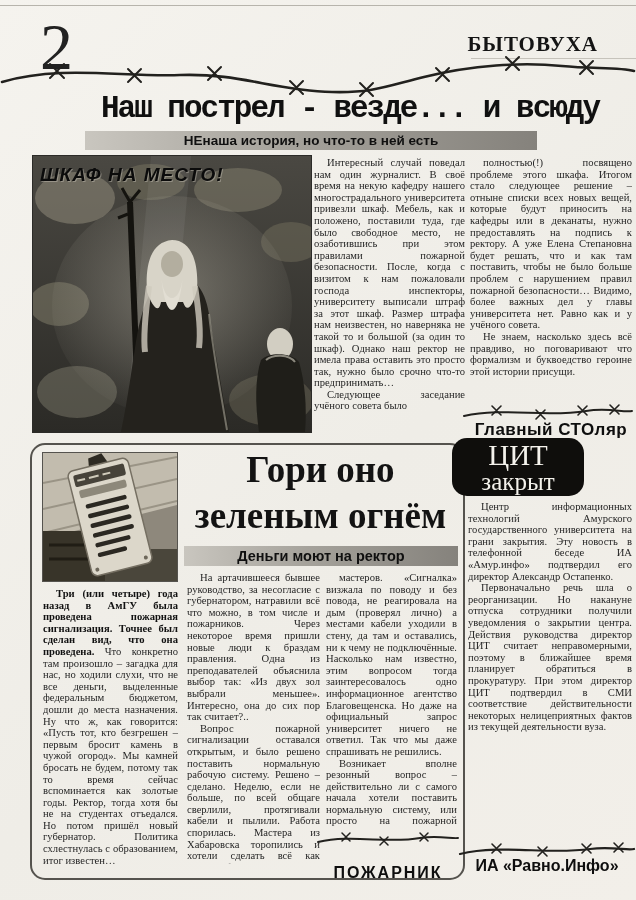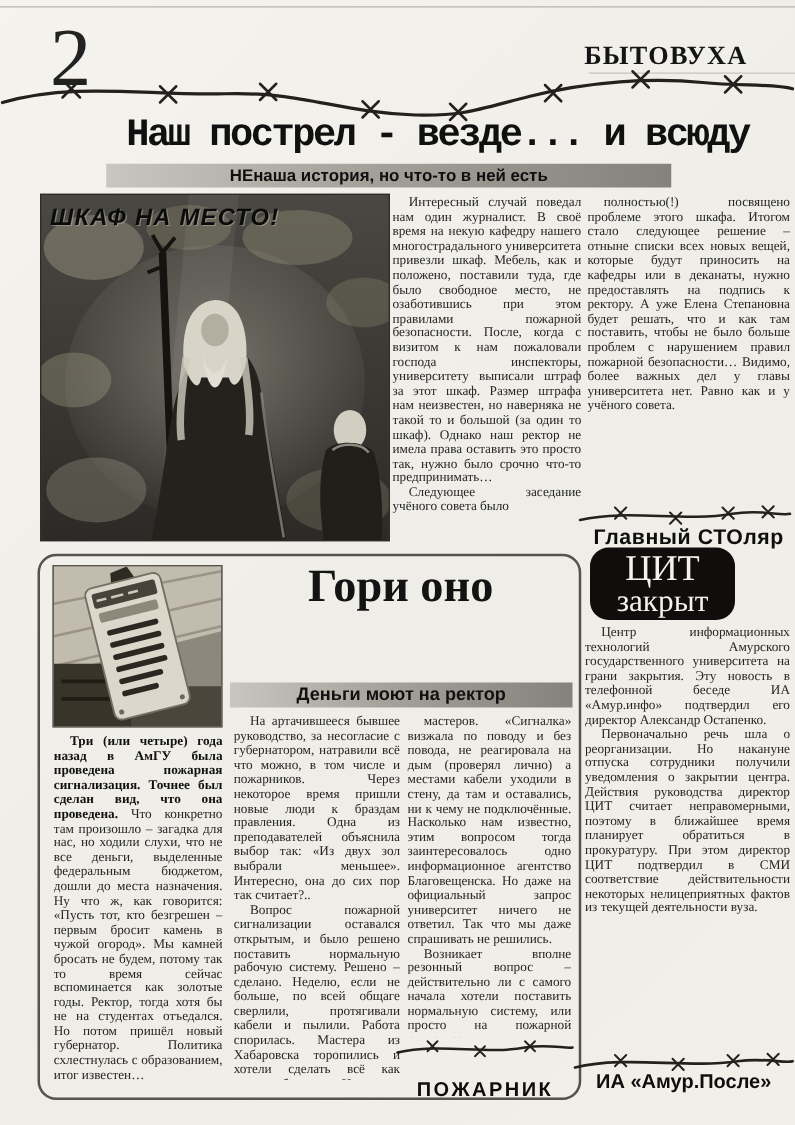--- a/index.html
+++ b/index.html
@@ -46,21 +46,21 @@
     font-family:"Liberation Serif",serif;font-weight:bold;font-size:37px;line-height:46px;color:#131313;
   }
   .kicker2{position:absolute;left:184px;top:546px;width:274px;height:20px;line-height:20px;font-size:14.5px;}
   .col-a2-a{left:43px;top:588px;width:135px;height:276px;}
   .col-a2-a .lead{font-weight:bold;color:#111;}
   .col-a2-b{left:187px;top:572px;width:133px;height:292px;}
   .col-a2-c{left:326px;top:572px;width:131px;height:258px;}
   .sig-pozharnik{position:absolute;left:318px;top:864px;width:140px;font-size:16px;letter-spacing:2px;}
   
   .cit-box{
-    position:absolute;left:472px;top:438px;width:116px;height:58px;border-radius:15px;
+    position:absolute;left:452px;top:438px;width:132px;height:58px;border-radius:15px;
     background:#0f0e0c;color:#f4f2ec;text-align:center;font-family:"Liberation Serif",serif;
   }
   .cit-box .l1{font-size:29px;line-height:30px;margin-top:2px;}
   .cit-box .l2{font-size:25px;line-height:24px;}
   .col-side{left:468px;top:501px;width:164px;height:340px;}
   .sig-amur{position:absolute;left:458px;top:857px;width:178px;font-size:16px;}
   
   .wire path{stroke:#22211e;fill:none;stroke-linecap:round;}
 </style>
 </head>
@@ -130,20 +130,21 @@
     </svg>
     <div class="photo1-caption">ШКАФ НА МЕСТО!</div>
   </div>
 
   <div class="bodycol col-a1-1">
     <p>Интересный случай поведал нам один журналист. В своё время на некую кафедру нашего многострадального университета привезли шкаф. Мебель, как и положено, поставили туда, где было свободное место, не озаботившись при этом правилами пожарной безопасности. После, когда с визитом к нам пожаловали господа инспекторы, университету выписали штраф за этот шкаф. Размер штрафа нам неизвестен, но наверняка не такой то и большой (за один то шкаф). Однако наш ректор не имела права оставить это просто так, нужно было срочно что-то предпринимать…</p>
     <p>Следующее заседание учёного совета было</p>
   </div>
   <div class="bodycol col-a1-2">
     <p>полностью(!) посвящено проблеме этого шкафа. Итогом стало следующее решение – отныне списки всех новых вещей, которые будут приносить на кафедры или в деканаты, нужно предоставлять на подпись к ректору. А уже Елена Степановна будет решать, что и как там поставить, чтобы не было больше проблем с нарушением правил пожарной безопасности… Видимо, более важных дел у главы университета нет. Равно как и у учёного совета.</p>
+    <p>Не знаем, насколько здесь всё правдиво, но поговаривают что формализм и буквоедство героине этой истории присущи.</p>
   </div>
 
   <div class="wire" style="left:462px;top:402px;width:172px;height:20px;">
     <svg width="172" height="20" viewBox="0 0 172 20">
       <path d="M2,14 C42,5 84,16 124,9 C146,5 162,11 170,9" stroke-width="2"></path>
       <path d="M30,13 l9,-9 M30,4 l9,9" stroke-width="1.6"></path>
       <path d="M74,17 l9,-9 M74,8 l9,9" stroke-width="1.6"></path>
       <path d="M116,13 l9,-9 M116,4 l9,9" stroke-width="1.6"></path>
       <path d="M148,12 l9,-9 M148,3 l9,9" stroke-width="1.6"></path>
     </svg>
@@ -173,20 +174,21 @@
         <rect x="46" y="86" width="36" height="4.5" rx="2" fill="#2b2822"></rect>
         <rect x="46" y="96" width="30" height="4.5" rx="2" fill="#2b2822"></rect>
         <circle cx="42" cy="112" r="2" fill="#6d675a"></circle>
           <circle cx="92" cy="112" r="2" fill="#6d675a"></circle>
       </g>
     </svg>
   </div>
 
   <div class="headline2">
     <div>Гори оно</div>
+    <div>зеленым огнём</div>
   </div>
   <div class="kicker kicker2">Деньги моют на ректор</div>
 
   <div class="bodycol col-a2-a">
     <p><span class="lead">Три (или четыре) года назад в АмГУ была проведена пожарная сигнализация. Точнее был сделан вид, что она проведена.</span> <span>Что конкретно там произошло – загадка для нас, но ходили слухи, что не все деньги, выделенные федеральным бюджетом, дошли до места назначения. Ну что ж, как говорится: «Пусть тот, кто безгрешен – первым бросит камень в чужой огород». Мы камней бросать не будем, потому так то время сейчас вспоминается как золотые годы. Ректор, тогда хотя бы не на студентах отъедался. Но потом пришёл новый губернатор. Политика схлестнулась с образованием, итог известен…</span></p>
   </div>
   <div class="bodycol col-a2-b">
     <p>На артачившееся бывшее руководство, за несогласие с губернатором, натравили всё что можно, в том числе и пожарников. Через некоторое время пришли новые люди к браздам правления. Одна из преподавателей объяснила выбор так: «Из двух зол выбрали меньшее». Интересно, она до сих пор так считает?..</p>
     <p>Вопрос пожарной сигнализации оставался открытым, и было решено поставить нормальную рабочую систему. Решено – сделано. Неделю, если не больше, по всей общаге сверлили, протягивали кабели и пылили. Работа спорилась. Мастера из Хабаровска торопились и хотели сделать всё как можно быстрее. И у них получилось. Быстро.</p>
 
@@ -217,15 +219,15 @@
 
   <div class="wire" style="left:458px;top:840px;width:178px;height:20px;">
     <svg width="178" height="20" viewBox="0 0 178 20">
       <path d="M2,14 C44,4 90,15 132,9 C154,6 170,11 176,9" stroke-width="2.2"></path>
       <path d="M34,13 l9,-9 M34,4 l9,9" stroke-width="1.6"></path>
       <path d="M80,16 l9,-9 M80,7 l9,9" stroke-width="1.6"></path>
       <path d="M124,13 l9,-9 M124,4 l9,9" stroke-width="1.6"></path>
       <path d="M156,12 l9,-9 M156,3 l9,9" stroke-width="1.6"></path>
     </svg>
   </div>
-  <div class="signature sig-amur">ИА «Амур.После»</div>
+  <div class="signature sig-amur">ИА «Равно.Инфо»</div>
 
 </div>
 
 </body></html>

